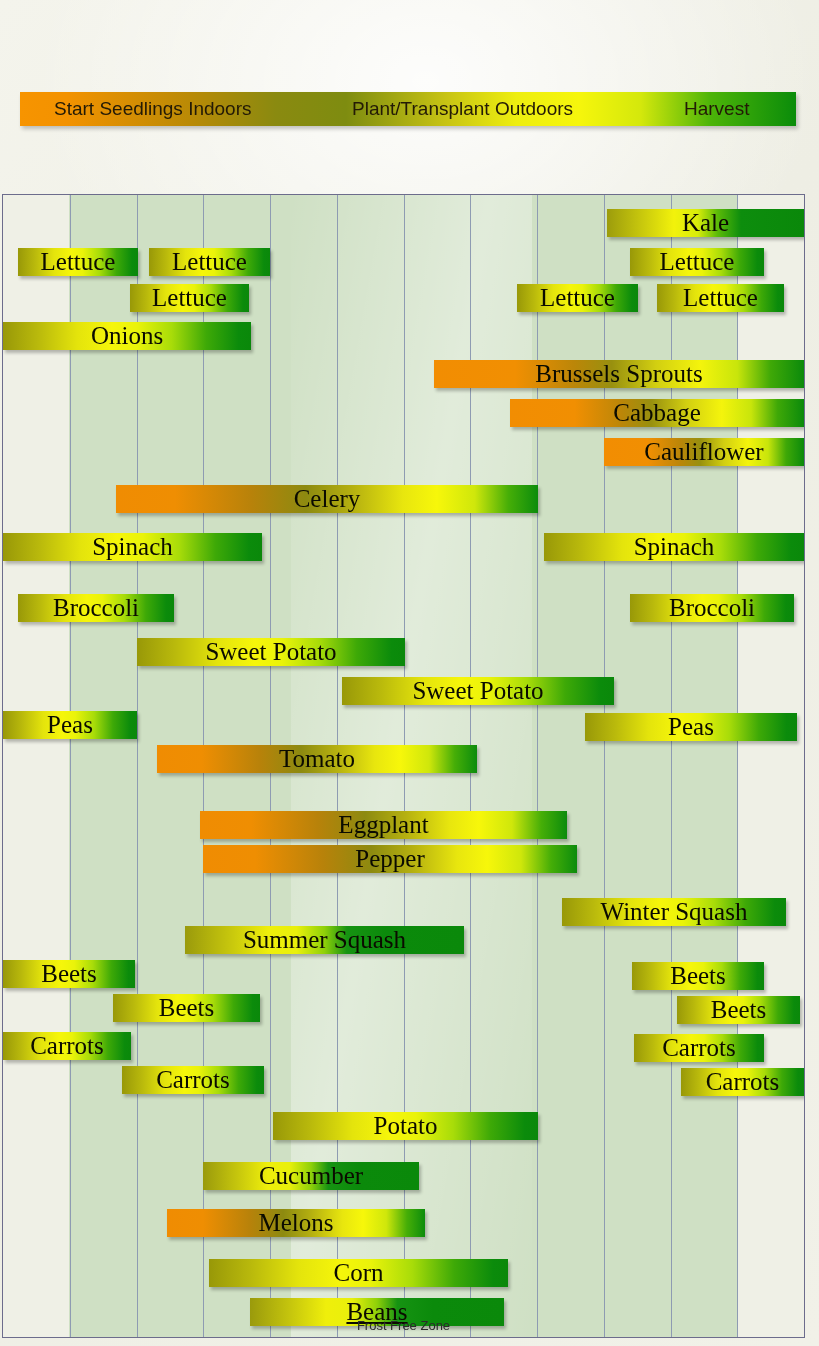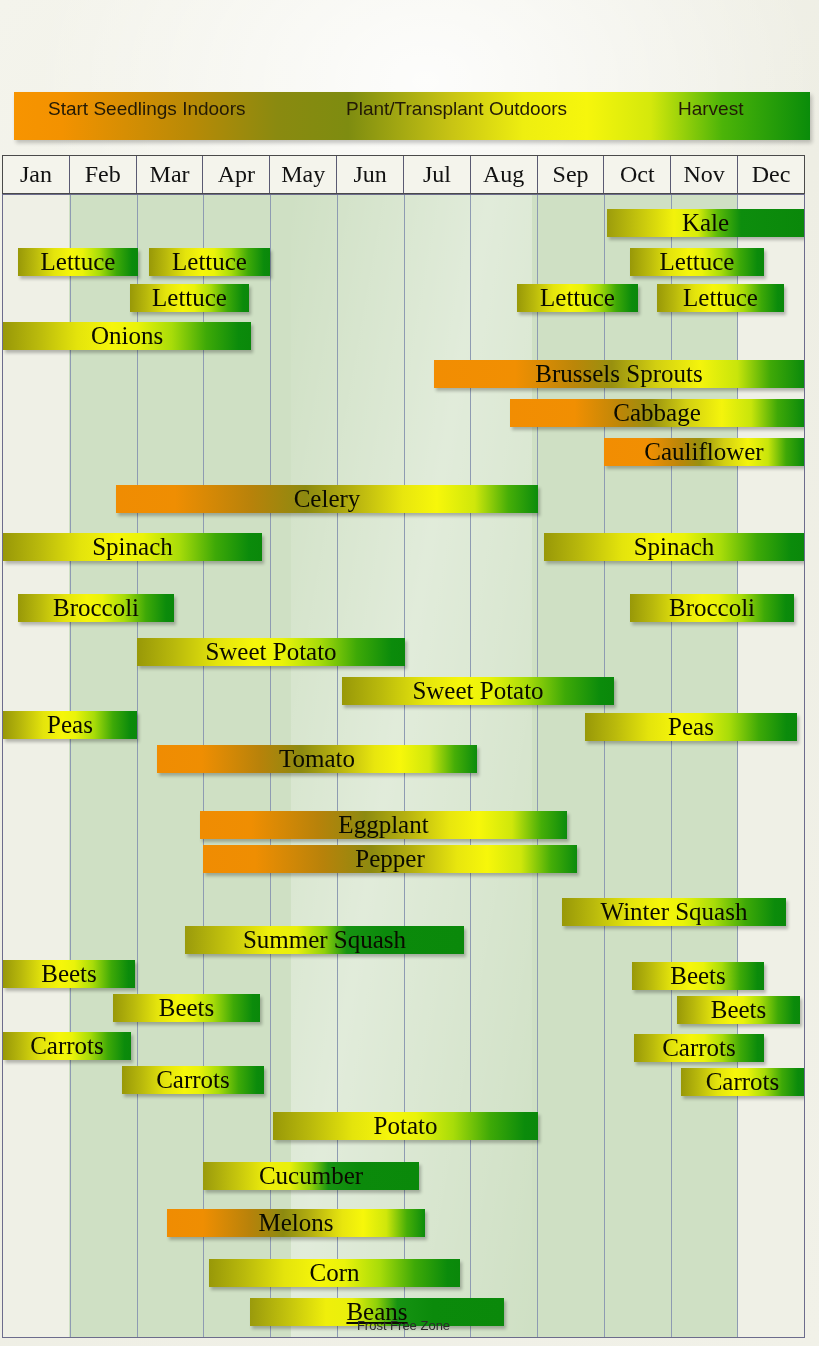--- a/index.html
+++ b/index.html
@@ -11,30 +11,29 @@
     position:relative;
   }
   #page{
     position:absolute;inset:0;
     background:
       radial-gradient(ellipse 560px 420px at 52% 6%, rgba(255,255,255,.85) 0%, rgba(255,255,255,0) 70%),
       linear-gradient(135deg,#f4f4ec 0%,#eeeee4 45%,#f1f1e8 100%);
   }
   
   #legend{
-    position:absolute;left:14px;top:92px;width:776px;height:48px;
+    position:absolute;left:20px;top:92px;width:776px;height:34px;
     background:linear-gradient(to right,
        #f79400 0%, #f39200 6%,
        #b98a06 22%, #8a8a10 33%,
        #7e8c10 42%, #c8c414 55%,
        #eeee10 64%, #f6f60c 72%,
        #d4e80c 80%, #4cb408 89%,
        #0a8c0a 100%);
     box-shadow:2px 3px 4px rgba(0,0,0,.22);
-    padding-left:20px;
   }
   .leg-lbl{
     position:absolute;top:0;height:34px;line-height:33px;
     font-family:"Liberation Sans", sans-serif;
     font-size:19px;color:#231a06;white-space:nowrap;
   }
   #leg1{left:34px;}
   #leg2{left:332px;}
   #leg3{left:664px;}
   
@@ -89,34 +88,20 @@
 <body>
 
 <div id="page">
 
   <div id="legend">
     <div class="leg-lbl" id="leg1">Start Seedlings Indoors</div>
     <div class="leg-lbl" id="leg2">Plant/Transplant Outdoors</div>
     <div class="leg-lbl" id="leg3">Harvest</div>
   </div>
 
-  <div id="months">
-      <div class="mcell">Jan</div>
-      <div class="mcell">Feb</div>
-      <div class="mcell">Mar</div>
-      <div class="mcell">Apr</div>
-      <div class="mcell">May</div>
-      <div class="mcell">Jun</div>
-      <div class="mcell">Jul</div>
-      <div class="mcell">Aug</div>
-      <div class="mcell">Sep</div>
-      <div class="mcell">Oct</div>
-      <div class="mcell">Nov</div>
-      <div class="mcell">Dec</div>
-    </div>
 
   <div id="grid">
     <div class="coldzone l"></div>
     <div class="coldzone r"></div>
     <div class="sheen"></div>
     <div id="vlines">
         <div class="vline" style="left: 67px;"></div>
         <div class="vline" style="left: 134px;"></div>
         <div class="vline" style="left: 200px;"></div>
         <div class="vline" style="left: 267px;"></div>
@@ -158,19 +143,19 @@
         <div class="bar" style="left: 110px; width: 147px; top: 799px; background: linear-gradient(to right, rgb(152, 152, 8) 0%, rgb(185, 185, 12) 14%, rgb(228, 228, 12) 30%, rgb(246, 246, 10) 44%, rgb(234, 243, 10) 54%, rgb(168, 220, 9) 68%, rgb(62, 169, 7) 82%, rgb(11, 139, 11) 95%, rgb(10, 136, 10) 100%);"><span>Beets</span></div>
         <div class="bar" style="left: 629px; width: 132px; top: 767px; background: linear-gradient(to right, rgb(152, 152, 8) 0%, rgb(185, 185, 12) 14%, rgb(228, 228, 12) 30%, rgb(246, 246, 10) 44%, rgb(234, 243, 10) 54%, rgb(168, 220, 9) 68%, rgb(62, 169, 7) 82%, rgb(11, 139, 11) 95%, rgb(10, 136, 10) 100%);"><span>Beets</span></div>
         <div class="bar" style="left: 674px; width: 123px; top: 801px; background: linear-gradient(to right, rgb(152, 152, 8) 0%, rgb(185, 185, 12) 14%, rgb(228, 228, 12) 30%, rgb(246, 246, 10) 44%, rgb(234, 243, 10) 54%, rgb(168, 220, 9) 68%, rgb(62, 169, 7) 82%, rgb(11, 139, 11) 95%, rgb(10, 136, 10) 100%);"><span>Beets</span></div>
         <div class="bar" style="left: 0px; width: 128px; top: 837px; background: linear-gradient(to right, rgb(152, 152, 8) 0%, rgb(185, 185, 12) 14%, rgb(228, 228, 12) 30%, rgb(246, 246, 10) 44%, rgb(234, 243, 10) 54%, rgb(168, 220, 9) 68%, rgb(62, 169, 7) 82%, rgb(11, 139, 11) 95%, rgb(10, 136, 10) 100%);"><span>Carrots</span></div>
         <div class="bar" style="left: 119px; width: 142px; top: 871px; background: linear-gradient(to right, rgb(152, 152, 8) 0%, rgb(185, 185, 12) 14%, rgb(228, 228, 12) 30%, rgb(246, 246, 10) 44%, rgb(234, 243, 10) 54%, rgb(168, 220, 9) 68%, rgb(62, 169, 7) 82%, rgb(11, 139, 11) 95%, rgb(10, 136, 10) 100%);"><span>Carrots</span></div>
         <div class="bar" style="left: 631px; width: 130px; top: 839px; background: linear-gradient(to right, rgb(152, 152, 8) 0%, rgb(185, 185, 12) 14%, rgb(228, 228, 12) 30%, rgb(246, 246, 10) 44%, rgb(234, 243, 10) 54%, rgb(168, 220, 9) 68%, rgb(62, 169, 7) 82%, rgb(11, 139, 11) 95%, rgb(10, 136, 10) 100%);"><span>Carrots</span></div>
         <div class="bar" style="left: 678px; width: 123px; top: 873px; background: linear-gradient(to right, rgb(152, 152, 8) 0%, rgb(185, 185, 12) 14%, rgb(228, 228, 12) 30%, rgb(246, 246, 10) 44%, rgb(234, 243, 10) 54%, rgb(168, 220, 9) 68%, rgb(62, 169, 7) 82%, rgb(11, 139, 11) 95%, rgb(10, 136, 10) 100%);"><span>Carrots</span></div>
         <div class="bar" style="left: 270px; width: 265px; top: 917px; background: linear-gradient(to right, rgb(152, 152, 8) 0%, rgb(185, 185, 12) 14%, rgb(228, 228, 12) 30%, rgb(246, 246, 10) 44%, rgb(234, 243, 10) 54%, rgb(168, 220, 9) 68%, rgb(62, 169, 7) 82%, rgb(11, 139, 11) 95%, rgb(10, 136, 10) 100%);"><span>Potato</span></div>
         <div class="bar" style="left: 200px; width: 216px; top: 967px; background: linear-gradient(to right, rgb(154, 154, 12) 0%, rgb(198, 198, 13) 16%, rgb(239, 239, 11) 30%, rgb(233, 240, 11) 40%, rgb(143, 208, 9) 50%, rgb(22, 147, 18) 58%, rgb(11, 138, 11) 72%, rgb(10, 137, 10) 100%);"><span>Cucumber</span></div>
         <div class="bar" style="left: 164px; width: 258px; top: 1014px; background: linear-gradient(to right, rgb(240, 140, 2) 0%, rgb(239, 142, 2) 14%, rgb(184, 130, 10) 32%, rgb(141, 138, 16) 45%, rgb(181, 176, 16) 56%, rgb(232, 230, 14) 68%, rgb(247, 247, 10) 76%, rgb(207, 231, 11) 85%, rgb(70, 174, 7) 93%, rgb(12, 140, 12) 100%);"><span>Melons</span></div>
-        <div class="bar" style="left: 206px; width: 251px; top: 1064px; background: linear-gradient(to right, rgb(152, 152, 8) 0%, rgb(185, 185, 12) 14%, rgb(228, 228, 12) 30%, rgb(246, 246, 10) 44%, rgb(234, 243, 10) 54%, rgb(168, 220, 9) 68%, rgb(62, 169, 7) 82%, rgb(11, 139, 11) 95%, rgb(10, 136, 10) 100%); text-align: center;"><span>Corn</span></div>
+        <div class="bar" style="left: 206px; width: 299px; top: 1064px; background: linear-gradient(to right, rgb(152, 152, 8) 0%, rgb(185, 185, 12) 14%, rgb(228, 228, 12) 30%, rgb(246, 246, 10) 44%, rgb(234, 243, 10) 54%, rgb(168, 220, 9) 68%, rgb(62, 169, 7) 82%, rgb(11, 139, 11) 95%, rgb(10, 136, 10) 100%); text-align: center;"><span>Corn</span></div>
         <div class="bar" style="left: 247px; width: 254px; top: 1103px; background: linear-gradient(to right, rgb(154, 154, 12) 0%, rgb(198, 198, 13) 16%, rgb(239, 239, 11) 30%, rgb(233, 240, 11) 40%, rgb(143, 208, 9) 50%, rgb(22, 147, 18) 58%, rgb(11, 138, 11) 72%, rgb(10, 137, 10) 100%); text-decoration: underline;"><span>Beans</span></div>
       </div>
     <div id="frostlbl">Frost Free Zone</div>
   </div>
 
 </div>
 
 </body></html>

